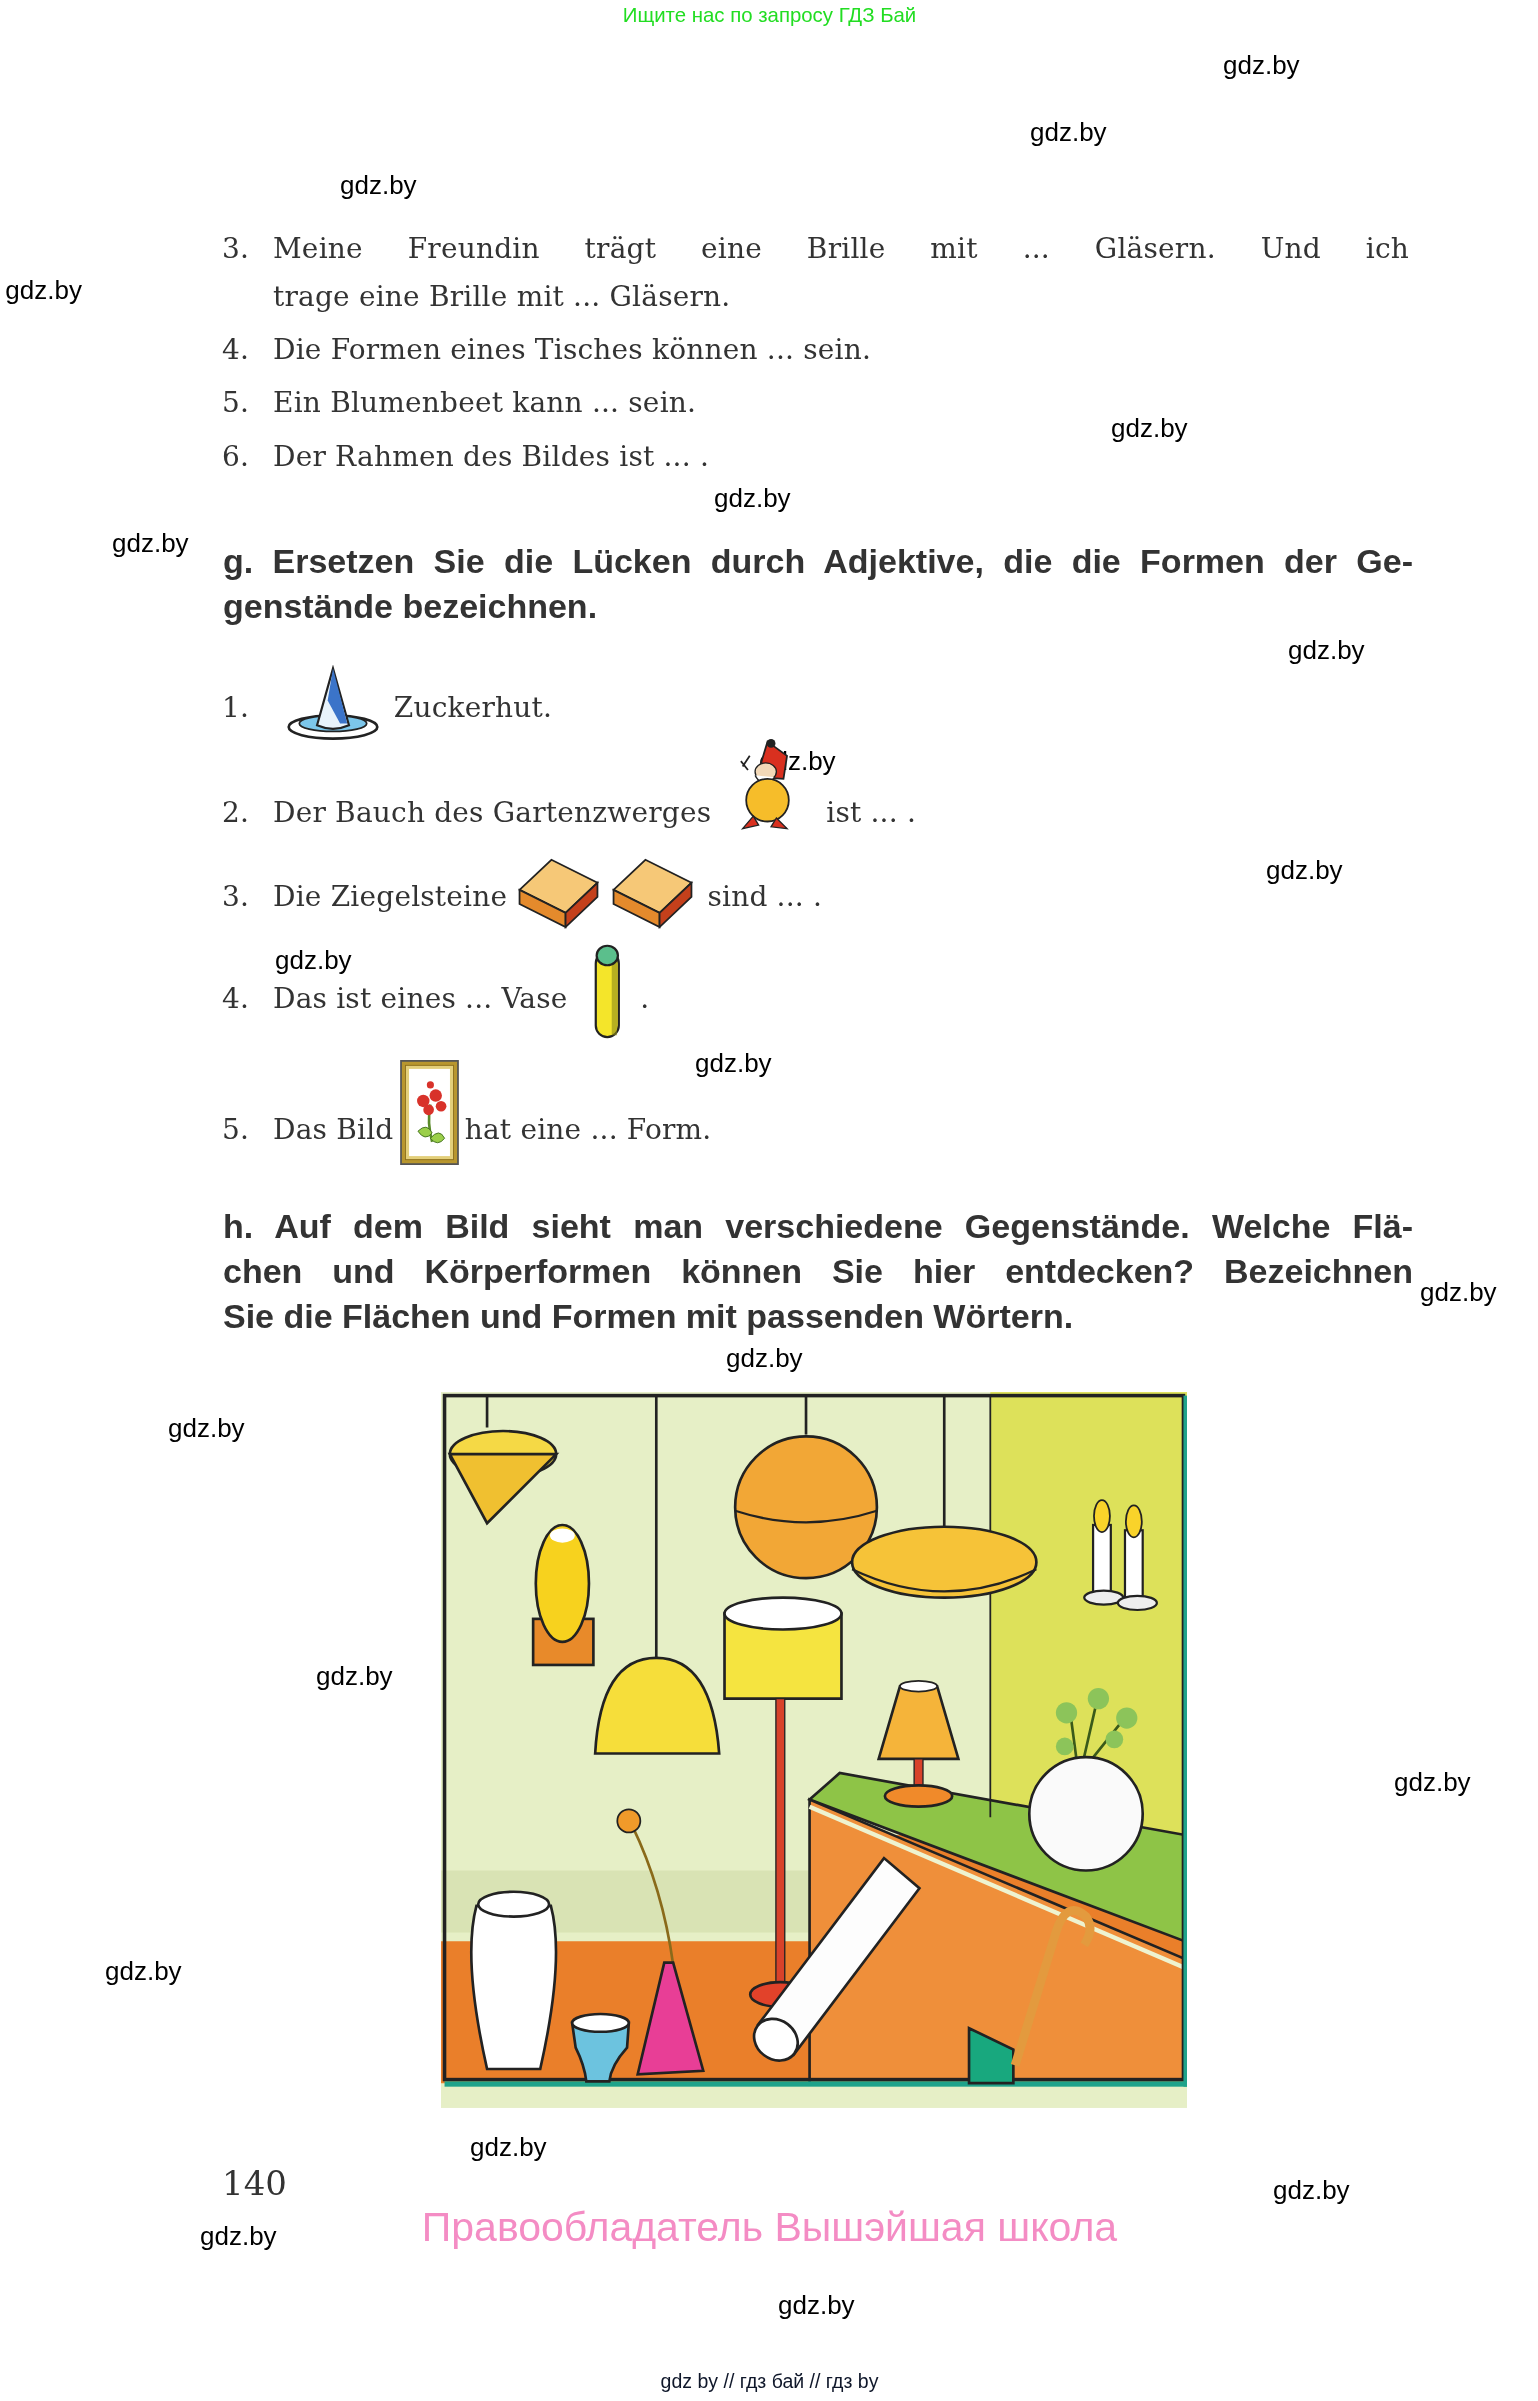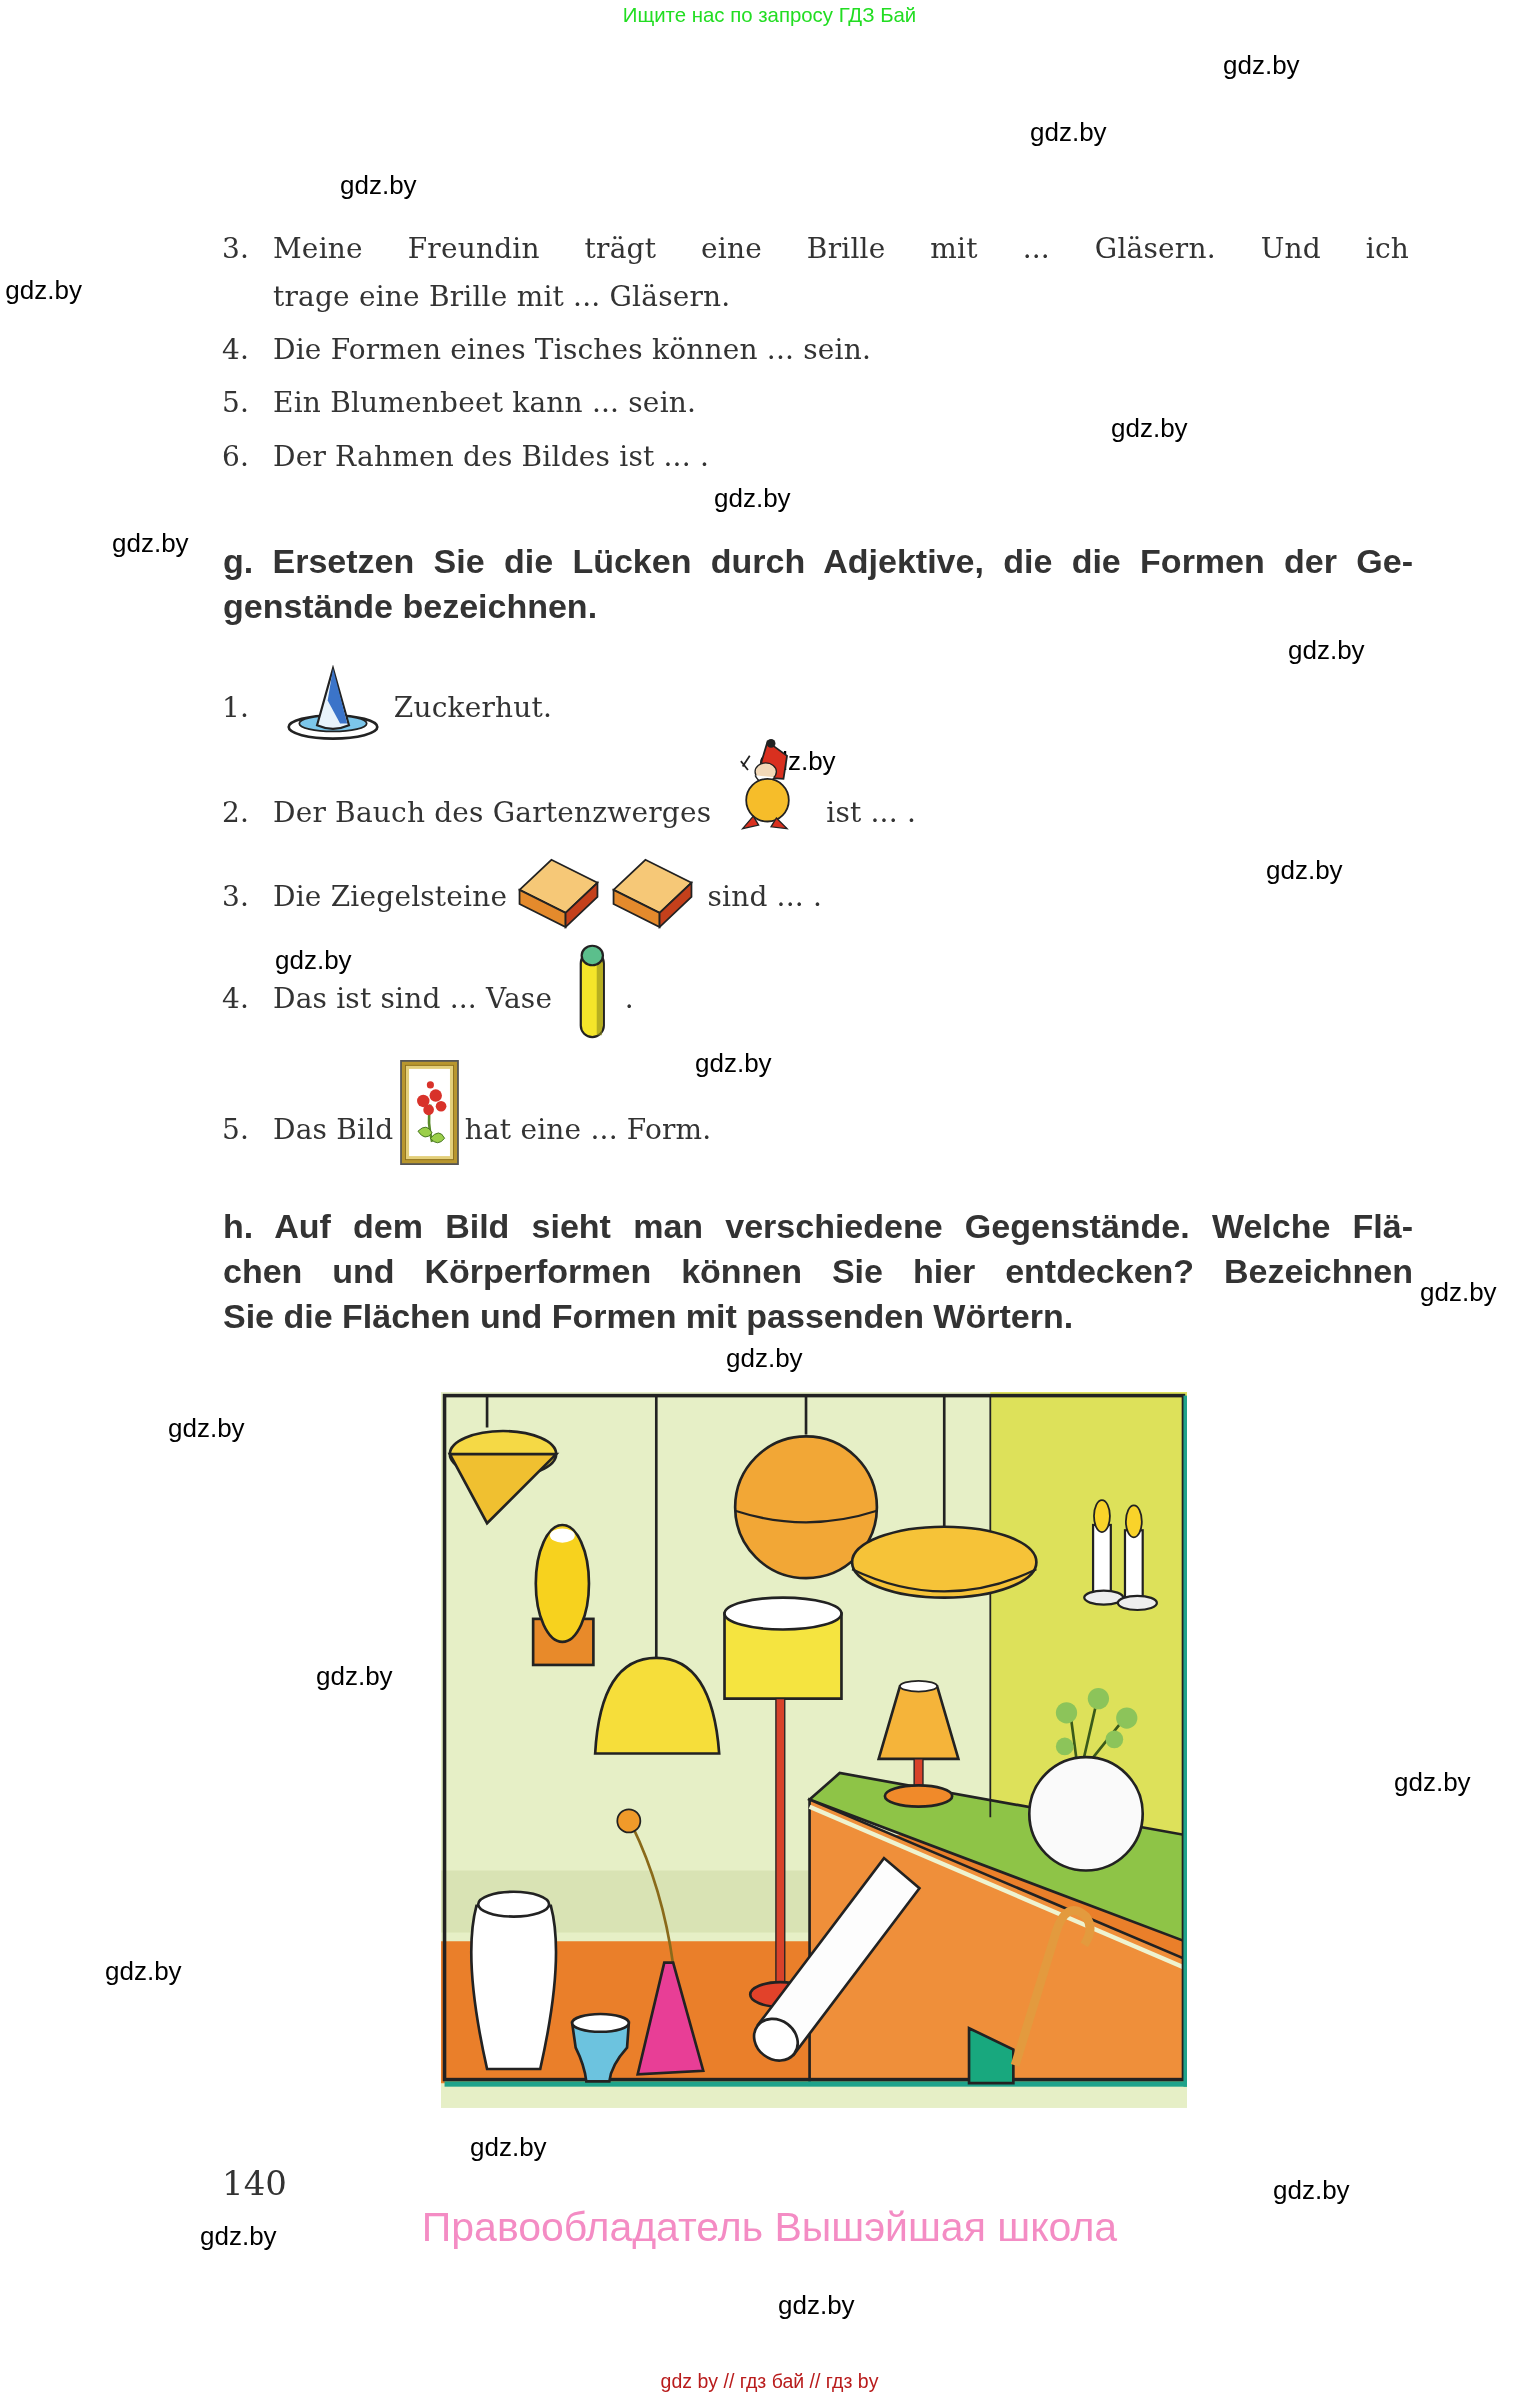--- a/index.html
+++ b/index.html
@@ -7,21 +7,21 @@
   .abs { position:absolute; }
   .top-banner { left:0; width:1539px; top:3.5px; text-align:center; font-family:"Liberation Sans", sans-serif; font-size:20.4px; color:#22dd22; }
   .wm { font-family:"Liberation Sans", sans-serif; font-size:26px; color:#000; white-space:nowrap; }
   .serif-line { font-family:"DejaVu Serif", serif; font-size:28px; color:#333; white-space:nowrap; letter-spacing:0.2px; }
   .num { display:inline-block; width:51px; }
   .bold-task { font-family:"Liberation Sans", sans-serif; font-weight:bold; font-size:34px; color:#333; line-height:45px; width:1190px; text-align:justify; }
   .inline-img { display:inline-block; vertical-align:middle; }
   .illus { left:441px; top:1392px; width:746px; height:716px; }
   .page-no { font-family:"DejaVu Serif", serif; font-size:34px; color:#333; }
   .copyright { left:0; width:1539px; text-align:center; font-family:"Liberation Sans", sans-serif; font-size:41px; color:#f48cc4; }
-  .footer-links { left:0; width:1539px; text-align:center; font-family:"Liberation Sans", sans-serif; font-size:19.5px; color:#b91c1c; }
+  .footer-links { left:0; width:1539px; text-align:center; font-family:"Liberation Sans", sans-serif; font-size:19.5px; color:#0f172a; }
 </style>
 </head>
 <body>
 
 <div class="abs top-banner">Ищите нас по запросу ГДЗ Бай</div>
 
 <div class="abs wm" style="left:1223px;top:50px;">gdz.by</div>
 <div class="abs wm" style="left:1030px;top:117px;">gdz.by</div>
 <div class="abs wm" style="left:340px;top:170px;">gdz.by</div>
 <div class="abs wm" style="left:5.3px;top:275px;">gdz.by</div>
@@ -109,21 +109,21 @@
       <polygon points="4,38 40,4 92,30 56,64" fill="#f6c877" stroke="#222" stroke-width="2"></polygon>
       <polygon points="4,38 56,64 56,80 4,54" fill="#e48a2c" stroke="#222" stroke-width="2"></polygon>
       <polygon points="56,64 92,30 92,46 56,80" fill="#c4401b" stroke="#222" stroke-width="2"></polygon>
     </svg>
   </span>
   <span>sind ... .</span>
 </div>
 
 <div class="abs serif-line" style="left:222px;top:943px;height:110px;display:flex;align-items:center;">
   <span class="num">4.</span>
-  <span>Das ist sind ... Vase</span>
+  <span>Das ist eines ... Vase</span>
   <span class="inline-img" style="margin:0 19.5px 0 26.6px;">
     <svg width="26.6" height="103" viewBox="0 0 30 116">
       <rect x="2" y="10" width="26" height="96" rx="13" fill="#f4e52a" stroke="#222" stroke-width="2.5"></rect>
       <rect x="20" y="12" width="6" height="92" fill="#8c8a1a" opacity="0.6"></rect>
       <ellipse cx="15" cy="14" rx="12" ry="11" fill="#5bbf8c" stroke="#222" stroke-width="2.5"></ellipse>
     </svg>
   </span>
   <span>.</span>
 </div>
 

